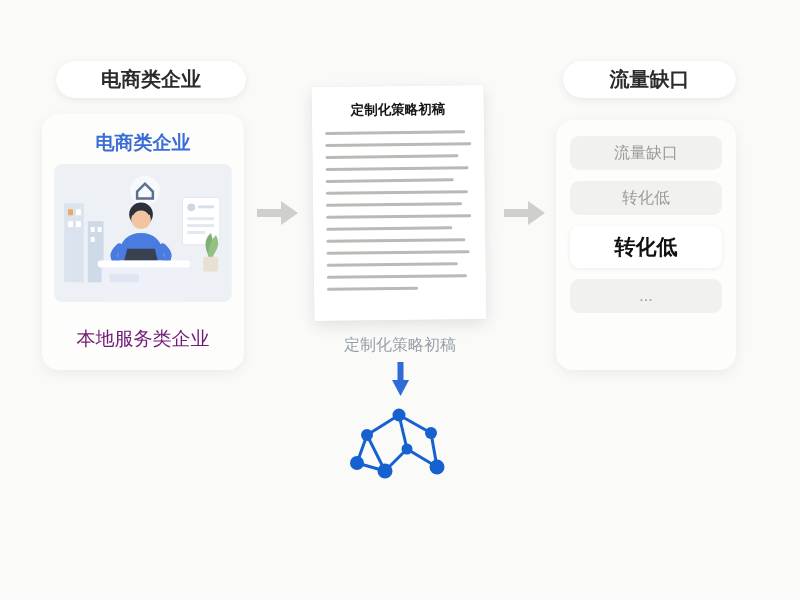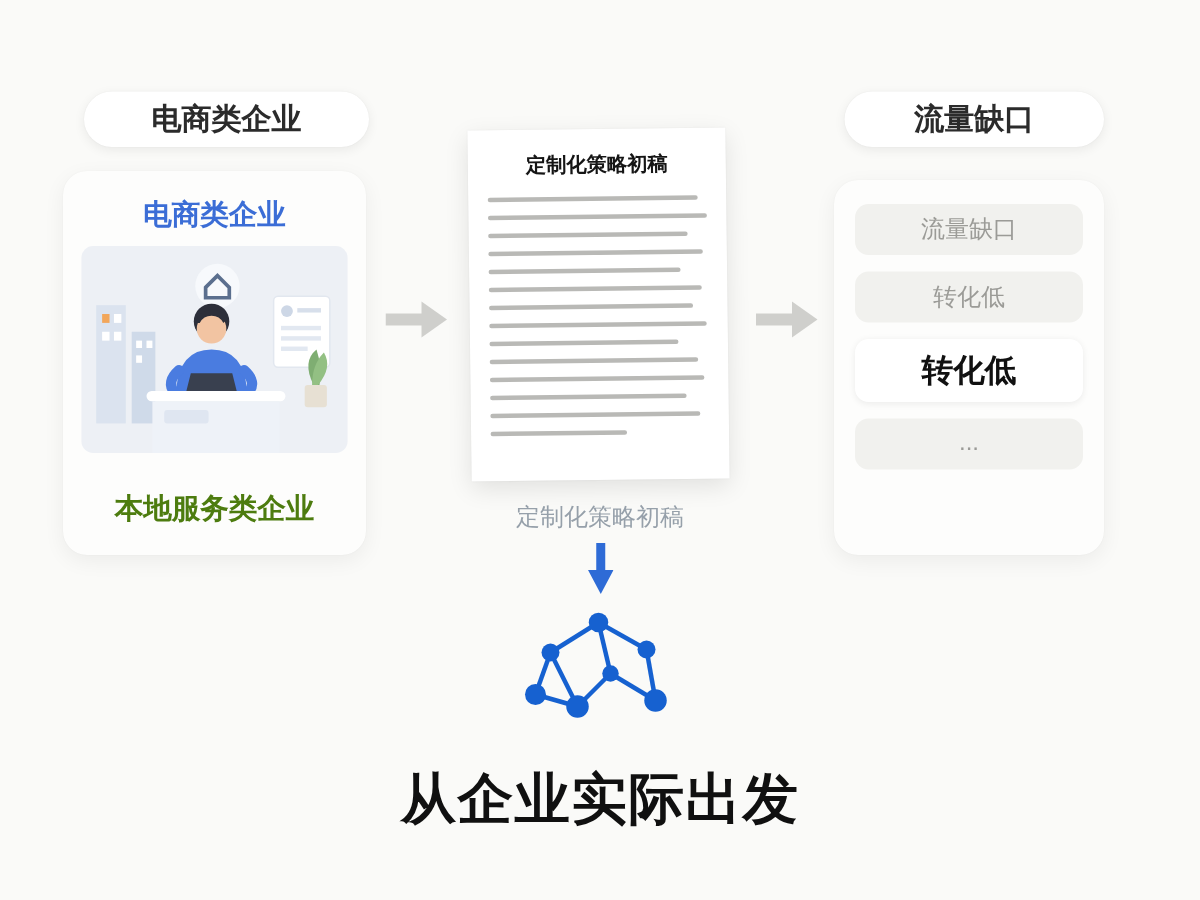--- a/index.html
+++ b/index.html
@@ -29,21 +29,21 @@
     border-radius: 16px;
     box-shadow: 0 4px 14px rgba(0,0,0,.06), 0 0 1px rgba(0,0,0,.05);
   }
   .card-left {
     left: 42px; top: 114px; width: 202px; height: 256px;
     display: flex; flex-direction: column; align-items: center;
     padding: 16px 12px 18px;
   }
   .card-left-title { font-size: 19px; font-weight: bold; color: #3b6dd6; }
   .card-left-illustration { margin-top: 8px; }
-  .card-left-caption { margin-top: auto; font-size: 19px; font-weight: bold; color: #4d7c0f; }
+  .card-left-caption { margin-top: auto; font-size: 19px; font-weight: normal; color: #701a75; }
 
   .doc {
     position: absolute;
     left: 313px; top: 86px; width: 172px; height: 234px;
     background: #ffffff;
     box-shadow: 0 5px 16px rgba(0,0,0,.10), 0 0 1px rgba(0,0,0,.08);
     transform: rotate(-0.7deg);
     padding: 15px 13px;
   }
   .doc-title { text-align: center; font-size: 13.5px; font-weight: bold; color: #151515; margin-bottom: 12px; }
@@ -212,15 +212,14 @@
       <circle cx="52" cy="12" r="6.5"></circle>
       <circle cx="20" cy="32" r="6"></circle>
       <circle cx="10" cy="60" r="7"></circle>
       <circle cx="38" cy="68" r="7.5"></circle>
       <circle cx="60" cy="46" r="5.5"></circle>
       <circle cx="84" cy="30" r="6"></circle>
       <circle cx="90" cy="64" r="7.5"></circle>
     </g>
   </svg>
 
-  <div class="headline">从企业实际出发</div>
 
 </div>
 
 </body></html>

